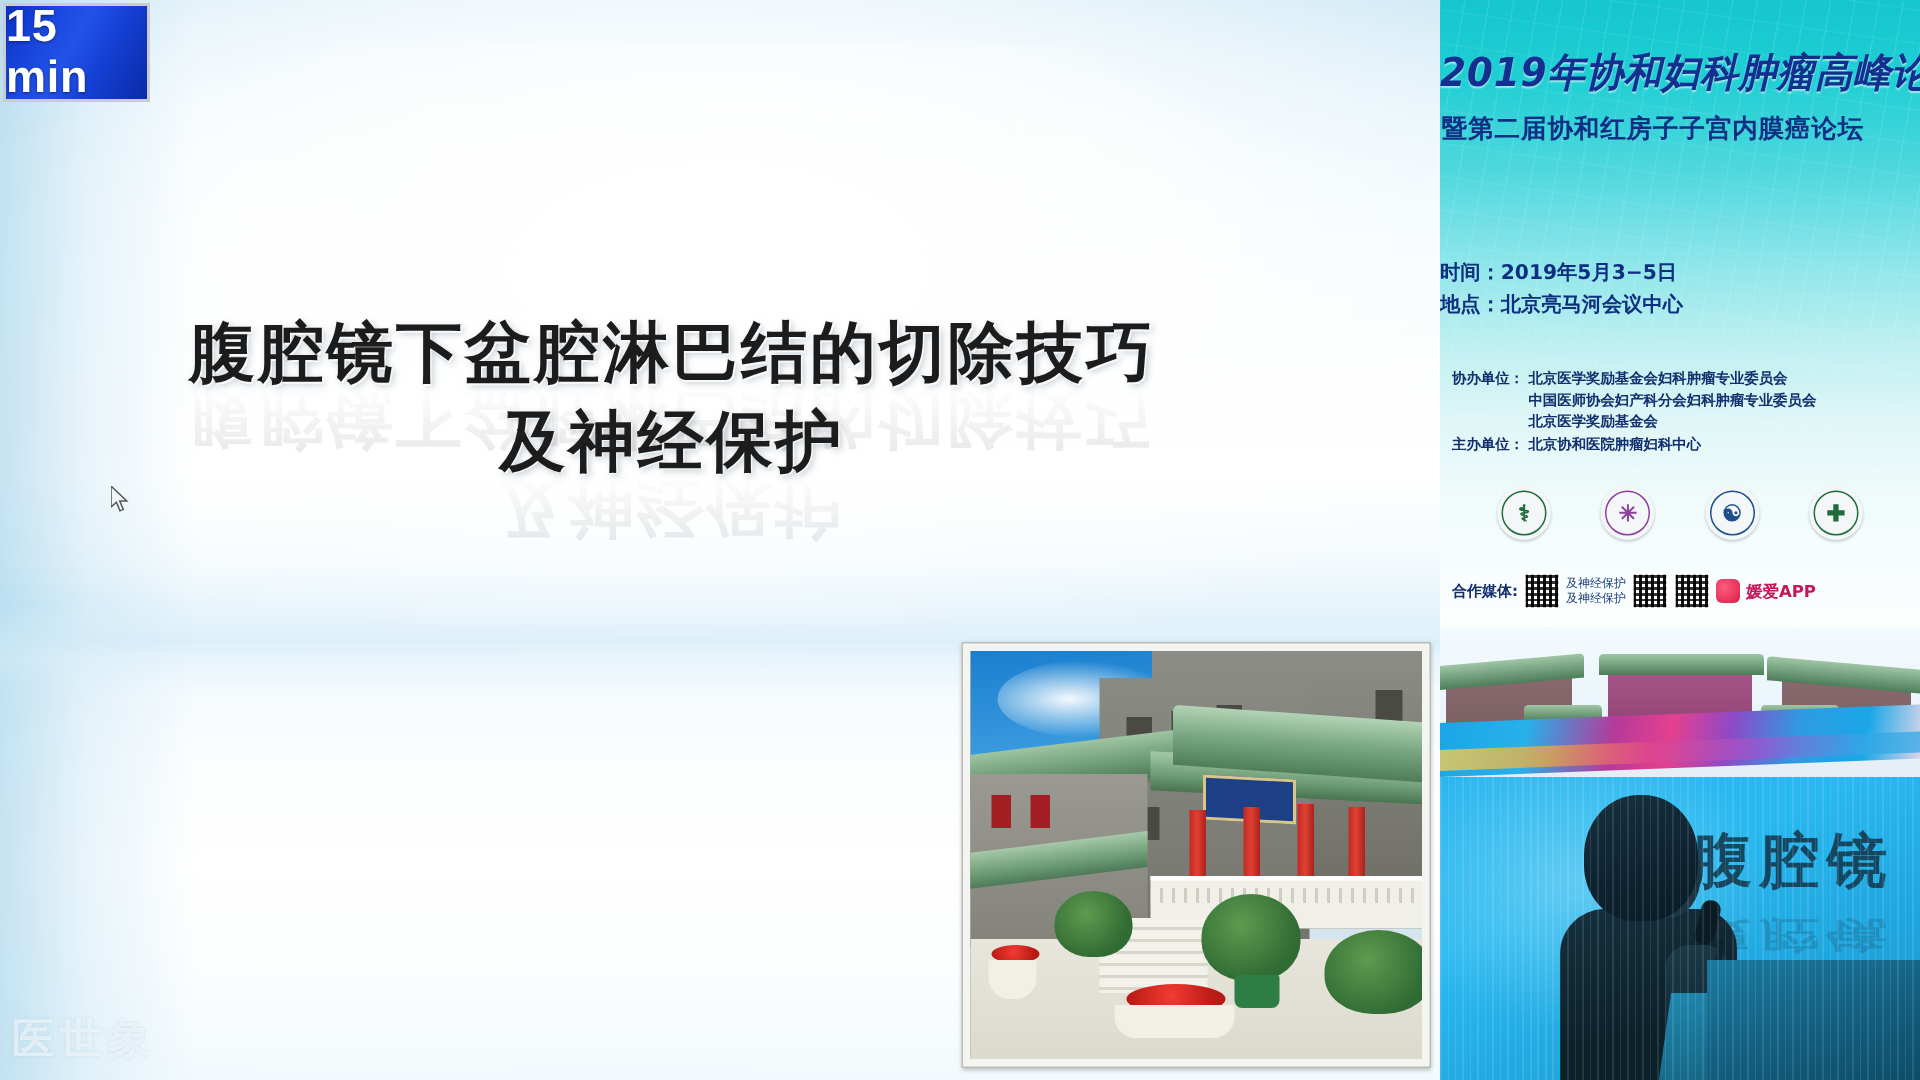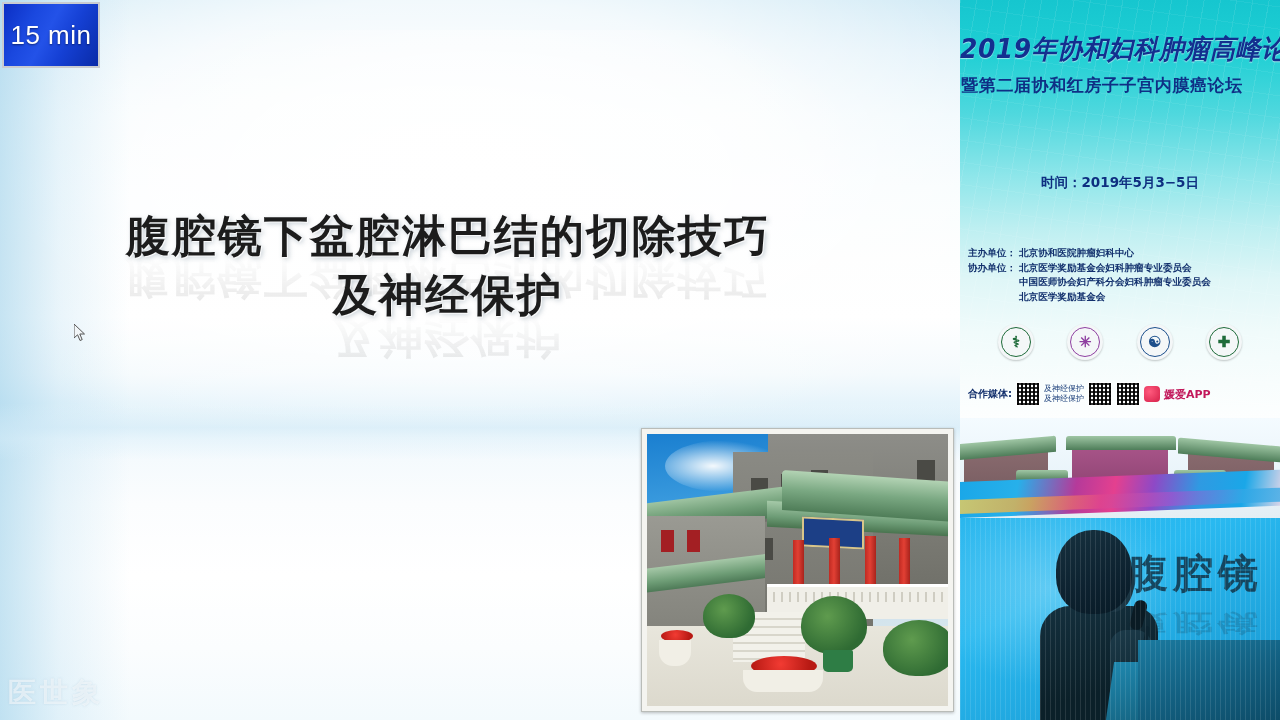--- a/index.html
+++ b/index.html
@@ -30,21 +30,21 @@
   .slide-band{position:absolute;left:0;top:404px;width:960px;height:56px;
     background:linear-gradient(180deg,rgba(255,255,255,0) 0%,rgba(205,232,246,.55) 42%,rgba(216,238,249,.42) 62%,rgba(255,255,255,0) 100%);}
   .slide-glow{position:absolute;left:120px;top:30px;width:720px;height:330px;
     background:radial-gradient(ellipse at 50% 45%,rgba(255,255,255,.95) 0%,rgba(255,255,255,.45) 55%,rgba(255,255,255,0) 78%);}
 
   
   .timer{position:absolute;left:2px;top:2px;width:98px;height:66px;
     border:2px solid #c9ccd1;box-sizing:border-box;
     background:linear-gradient(118deg,#0b2fc4 0%,#1a48df 28%,#2352e8 46%,#1540d4 66%,#0a2ba8 100%);
     display:flex;align-items:center;justify-content:center;}
-  .timer span{color:#fff;font-size:26px;font-weight:normal;letter-spacing:.5px;
+  .timer span{color:#fff;font-size:30px;font-weight:bold;letter-spacing:.5px;
     font-family:"Liberation Sans",sans-serif;text-shadow:0 1px 2px rgba(0,0,0,.45);}
 
   
   .title-wrap{position:absolute;left:0;top:208px;width:896px;text-align:center;}
   .title-line{font-family:"DejaVu Sans","Liberation Sans",sans-serif;
     font-size:44px;font-weight:bold;color:#1c1c1c;letter-spacing:2px;line-height:1.28;
     text-shadow:1px 1px 0 rgba(255,255,255,.8), 2px 2px 5px rgba(120,140,155,.45);}
   .title-refl{font-family:"DejaVu Sans","Liberation Sans",sans-serif;
     font-size:44px;font-weight:bold;letter-spacing:2px;line-height:1.28;
     color:rgba(60,60,60,.20);transform:scaleY(-1);
@@ -122,21 +122,21 @@
   .p-title{position:absolute;left:0;top:32px;width:320px;text-align:center;
     font-family:"DejaVu Sans","Liberation Sans",sans-serif;font-size:25px;font-weight:bold;
     color:#132f8f;letter-spacing:.5px;font-style:italic;
     text-shadow:0 1px 1px rgba(255,255,255,.55);white-space:nowrap;transform:scaleY(1.06);}
   .p-sub{position:absolute;left:0;top:74px;width:284px;text-align:center;
     font-family:"DejaVu Sans","Liberation Sans",sans-serif;font-size:17px;font-weight:bold;
     color:#0f2f85;letter-spacing:.6px;white-space:nowrap;}
   .p-en{position:absolute;left:0;top:107px;width:320px;text-align:center;
     font-family:"Liberation Serif",serif;font-size:11.5px;color:#17406f;line-height:1.52;letter-spacing:.3px;}
   .p-en div{white-space:nowrap;}
-  .p-when{position:absolute;left:0;top:172px;width:320px;text-align:center;
+  .p-when{position:absolute;left:0;top:172px;width:320px;text-align:left;
     font-family:"DejaVu Sans","Liberation Sans",sans-serif;font-size:13.5px;font-weight:bold;
     color:#0e2f80;line-height:1.55;}
   .p-org{position:absolute;left:8px;top:246px;width:312px;
     font-family:"DejaVu Sans","Liberation Sans",sans-serif;font-size:9.6px;font-weight:bold;
     color:#12306d;line-height:1.52;}
   .p-org .row{display:flex;}
   .p-org .lbl{flex:0 0 auto;white-space:nowrap;}
   .p-org .vals{margin-left:3px;}
   .p-org .vals div{white-space:nowrap;}
   .logos{position:absolute;left:38px;top:324px;width:244px;display:flex;justify-content:space-between;}
@@ -260,35 +260,36 @@
 
     <div class="poster">
       <div class="poster-tex"></div>
 
       <div class="p-title">2019年协和妇科肿瘤高峰论坛</div>
       <div class="p-sub">暨第二届协和红房子子宫内膜癌论坛</div>
 
 
       <div class="p-when">
         <div>时间：2019年5月3−5日</div>
+        <div>地点：北京亮马河会议中心</div>
       </div>
 
       <div class="p-org">
-        <div class="row">
-          <span class="lbl">主办单位：</span>
-          <span class="vals">
-            <div>北京协和医院肿瘤妇科中心</div>
-          </span>
-        </div>
         <div class="row">
           <span class="lbl">协办单位：</span>
           <span class="vals">
             <div>北京医学奖励基金会妇科肿瘤专业委员会</div>
             <div>中国医师协会妇产科分会妇科肿瘤专业委员会</div>
             <div>北京医学奖励基金会</div>
+          </span>
+        </div>
+        <div class="row">
+          <span class="lbl">主办单位：</span>
+          <span class="vals">
+            <div>北京协和医院肿瘤妇科中心</div>
           </span>
         </div>
       </div>
 
       <div class="logos">
         <div class="logo" style="color:#1f6b3a">
           <i></i>
           <b style="color:#1f6b3a">⚕</b>
         </div>
         <div class="logo" style="color:#8e3fa0">

